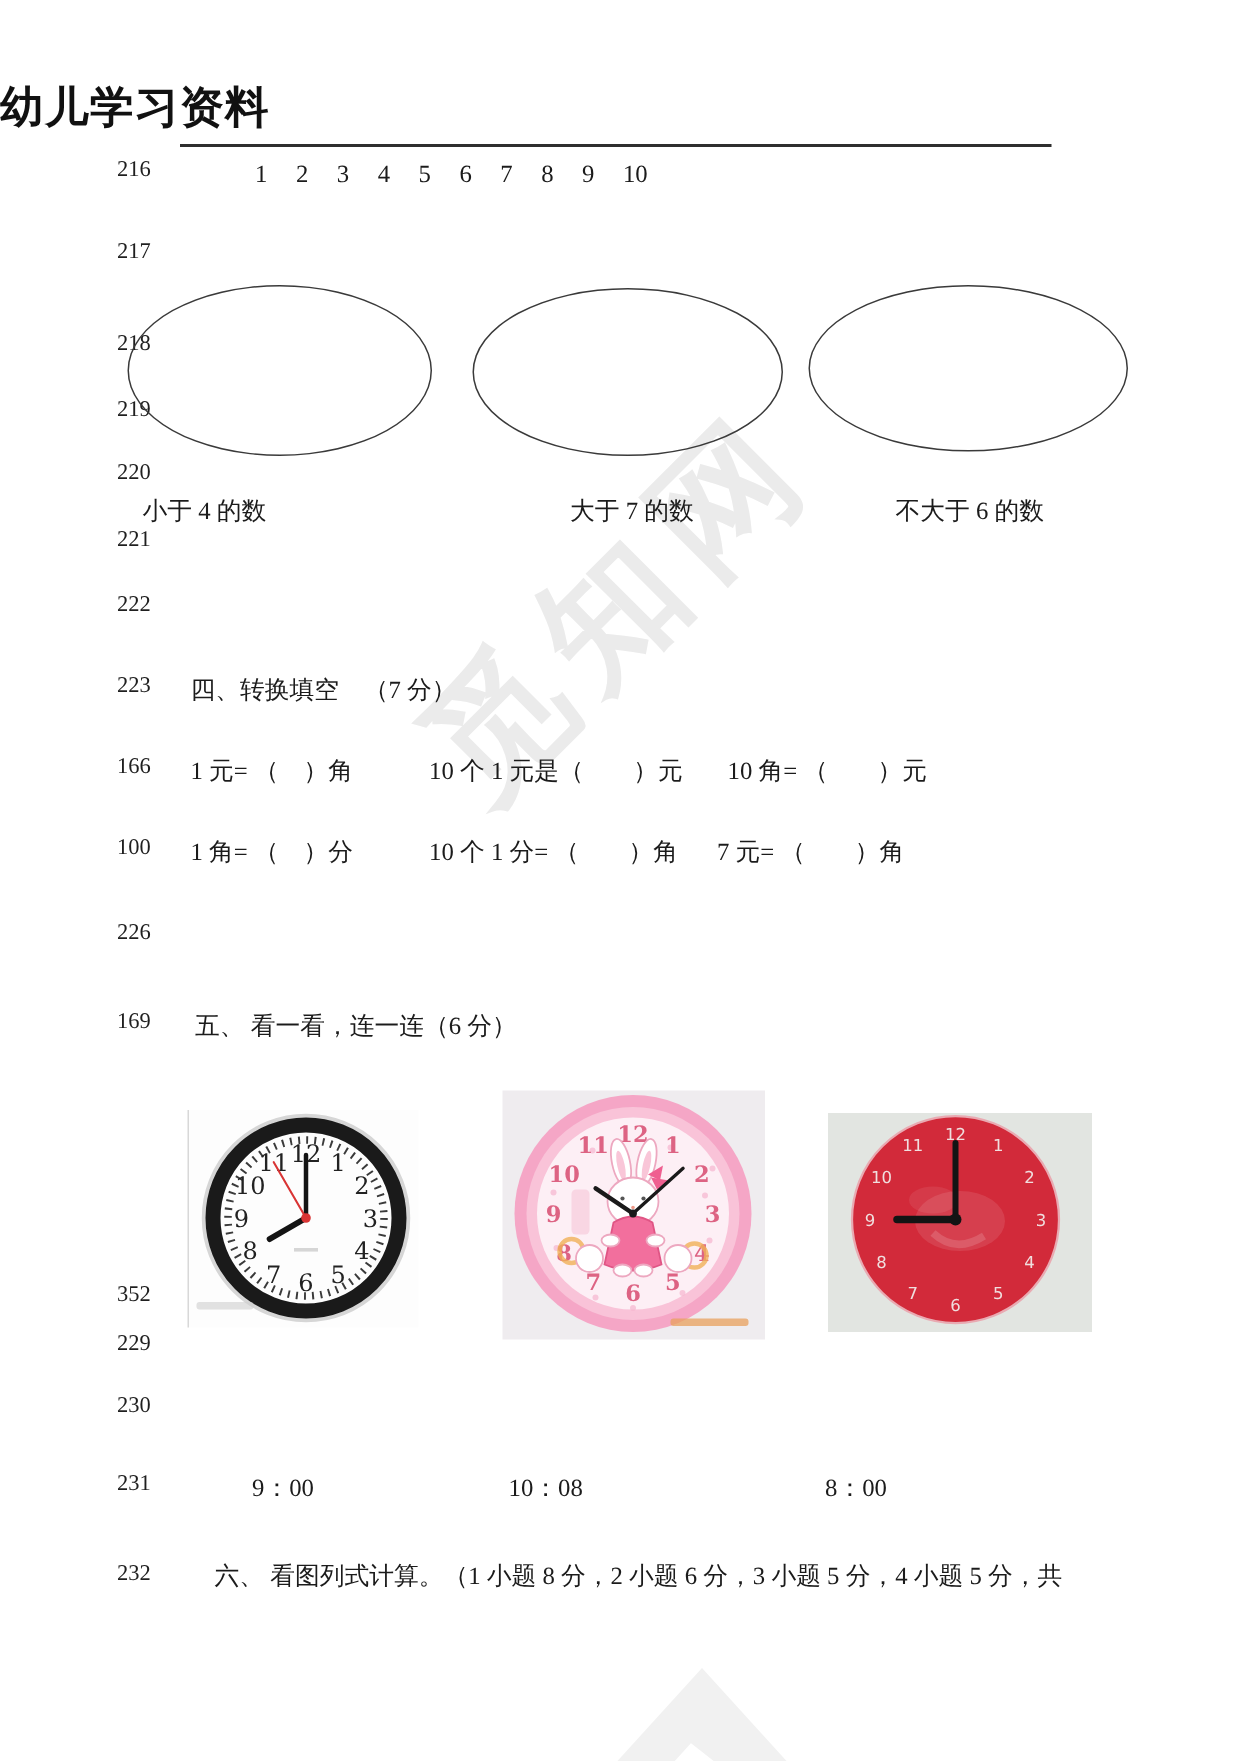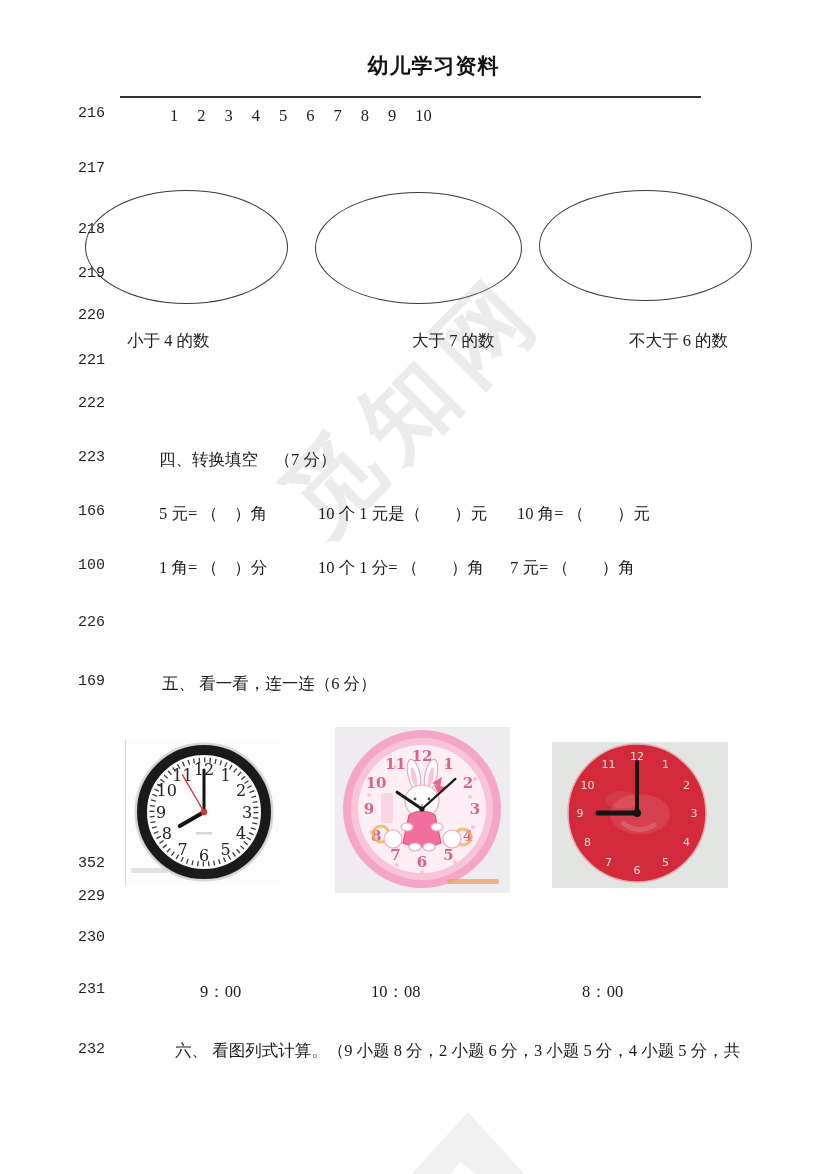--- a/index.html
+++ b/index.html
@@ -1,43 +1,43 @@
 <!DOCTYPE html>
 <html><head>
 <meta charset="utf-8">
 <style>
   html,body{margin:0;padding:0;}
   body{
     width:830px;height:1174px;position:relative;overflow:hidden;background:#ffffff;
     font-family:"Liberation Serif","DejaVu Serif",serif;color:#1b1b1b;
   }
-  .abs{position:absolute;margin-left:32px;}
+  .abs{position:absolute;}
   
   .wm-text{
     position:absolute;left:300px;top:470px;height:92px;line-height:92px;
     font-size:92px;font-weight:700;letter-spacing:14px;color:#ebebeb;white-space:nowrap;
     transform:rotate(-45deg);transform-origin:0 50%;z-index:0;
     font-family:"Liberation Sans",sans-serif;
   }
   .wm-logo{position:absolute;left:368px;top:1112px;width:200px;height:80px;z-index:0;}
   .tri-a{position:absolute;left:0;top:0;width:0;height:0;
     border-left:100px solid transparent;border-right:100px solid transparent;border-bottom:110px solid #f1f1f1;}
   .tri-b{position:absolute;left:32px;top:42px;width:0;height:0;
     border-left:68px solid transparent;border-right:68px solid transparent;border-bottom:75px solid #ffffff;}
   .tri-bar{position:absolute;left:88px;top:60px;width:78px;height:15px;background:#f1f1f1;transform:rotate(38deg);}
   .content{position:relative;z-index:1;}
   
   .page-title{
-    position:absolute;left:0;right:0;top:52px;text-align:center;
-    font-family:"Liberation Sans","DejaVu Sans",sans-serif;font-weight:700;font-size:21px;
-    letter-spacing:1px;color:#111;margin-left:37px;
+    position:absolute;left:0;right:0;top:52px;
+    font-family:"Liberation Sans","DejaVu Sans",sans-serif;font-weight:700;font-size:29px;
+    letter-spacing:1px;color:#111;
   }
   .head-rule{position:absolute;left:120px;top:96px;width:581px;height:2px;background:#2f2f2f;}
   
-  .ln{position:absolute;left:78px;font-family:Liberation Mono, monospace;
+  .ln{position:absolute;left:78px;font-family:Liberation Serif, serif;
       font-size:15px;font-weight:500;color:#1f1f1f;text-align:center;}
   
   .txt{font-size:16.5px;white-space:nowrap;}
   .num-row{position:absolute;left:170px;top:106px;display:flex;gap:19px;font-size:16.5px;}
   .oval{position:absolute;border:1.5px solid #3a3a3a;border-radius:50%;background:transparent;}
   
   .clockbox{position:absolute;}
   .clock1{left:125px;top:740px;width:153px;height:145px;background:#fdfdfd;border-left:1px solid #d8d8d8;}
   .clock2{left:335px;top:727px;width:175px;height:166px;background:#efecef;}
   .clock3{left:552px;top:742px;width:176px;height:146px;background:#e2e5e1;}
@@ -94,21 +94,21 @@
   </div>
 
   <div class="oval" style="left:85px;top:190px;width:201px;height:112px"></div>
   <div class="oval" style="left:315px;top:192px;width:205px;height:110px"></div>
   <div class="oval" style="left:539px;top:190px;width:211px;height:109px"></div>
   <div class="abs txt" style="left:95px;top:330px">小于 4 的数</div>
   <div class="abs txt" style="left:380px;top:330px">大于 7 的数</div>
   <div class="abs txt" style="left:597px;top:330px">不大于 6 的数</div>
 
   <div class="abs txt" style="left:127px;top:449px">四、转换填空　（7 分）</div>
-  <div class="abs txt" style="left:127px;top:503px">5 元= （　）角</div>
+  <div class="abs txt" style="left:127px;top:503px">1 元= （　）角</div>
   <div class="abs txt" style="left:286px;top:503px">10 个 1 元是（　　）元</div>
   <div class="abs txt" style="left:485px;top:503px">10 角= （　　）元</div>
   <div class="abs txt" style="left:127px;top:557px">1 角= （　）分</div>
   <div class="abs txt" style="left:286px;top:557px">10 个 1 分= （　　）角</div>
   <div class="abs txt" style="left:478px;top:557px">7 元= （　　）角</div>
 
   <div class="abs txt" style="left:130px;top:673px">五、 看一看，连一连（6 分）</div>
 
   <div class="clockbox clock1">
     <svg viewBox="0 0 153 145">
@@ -227,15 +227,15 @@
           <line x1="85" y1="71" x2="85.0" y2="20.0" stroke="#141414" stroke-width="4" stroke-linecap="round"></line>
         </g>
       <circle cx="85" cy="71" r="4" fill="#141414"></circle>
     </svg>
   </div>
 
   <div class="abs txt" style="left:168px;top:981px">9：00</div>
   <div class="abs txt" style="left:339px;top:981px">10：08</div>
   <div class="abs txt" style="left:550px;top:981px">8：00</div>
 
-  <div class="abs txt" style="left:143px;top:1040px">六、 看图列式计算。（9 小题 8 分，2 小题 6 分，3 小题 5 分，4 小题 5 分，共</div>
+  <div class="abs txt" style="left:143px;top:1040px">六、 看图列式计算。（1 小题 8 分，2 小题 6 分，3 小题 5 分，4 小题 5 分，共</div>
 
 </div>
 
 </body></html>

